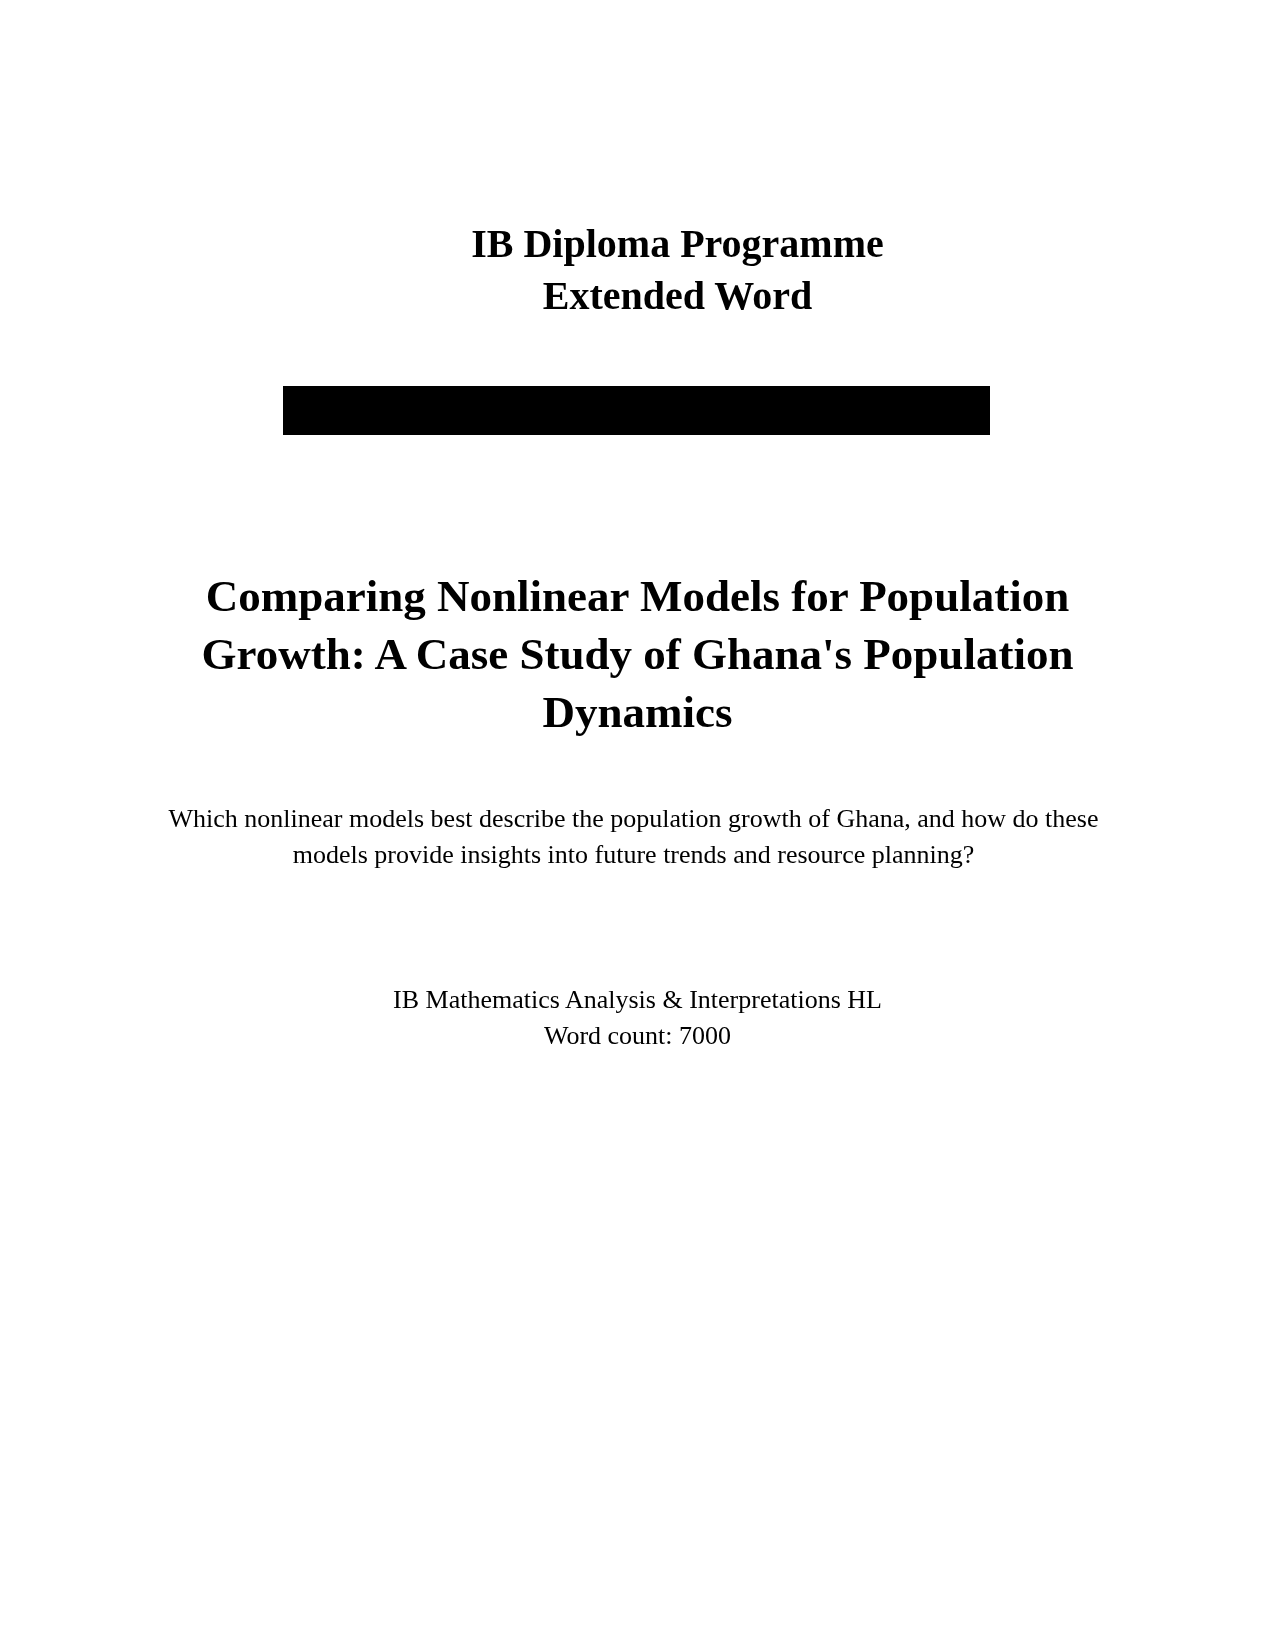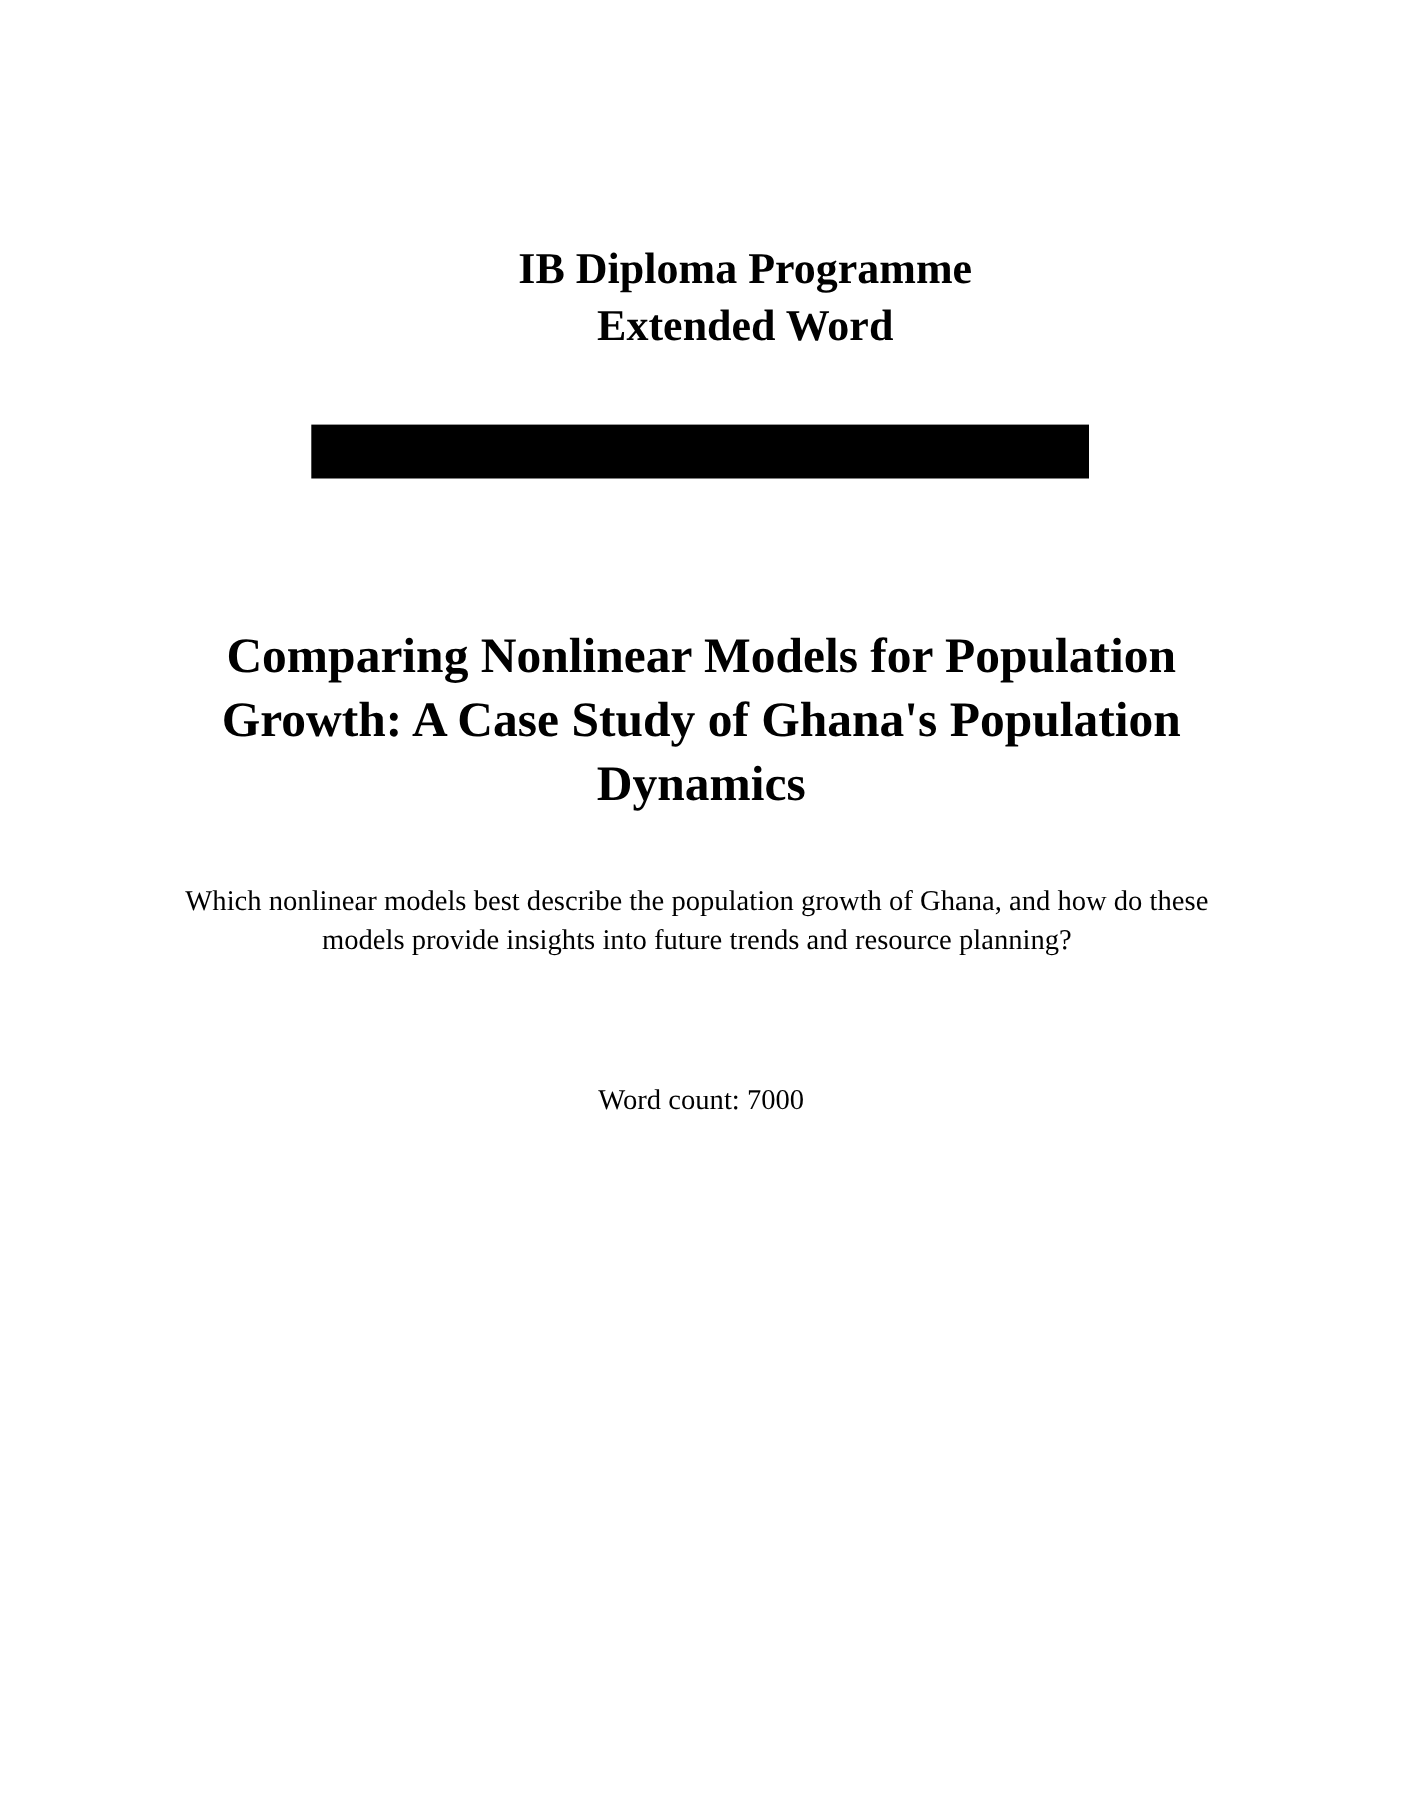--- a/index.html
+++ b/index.html
@@ -22,15 +22,16 @@
     <div>Extended Word</div>
   </div>
 
   <div class="redact"></div>
 
   <div class="center title">Comparing Nonlinear Models for Population Growth: A Case Study of Ghana's Population Dynamics</div>
 
   <div class="center rq">Which nonlinear models best describe the population growth of Ghana, and how do these models provide insights into future trends and resource planning?</div>
 
   <div class="center meta">
+    <div>IB Mathematics Analysis &amp; Interpretations HL</div>
     <div>Word count: 7000</div>
   </div>
 </div>
 
 </body></html>

